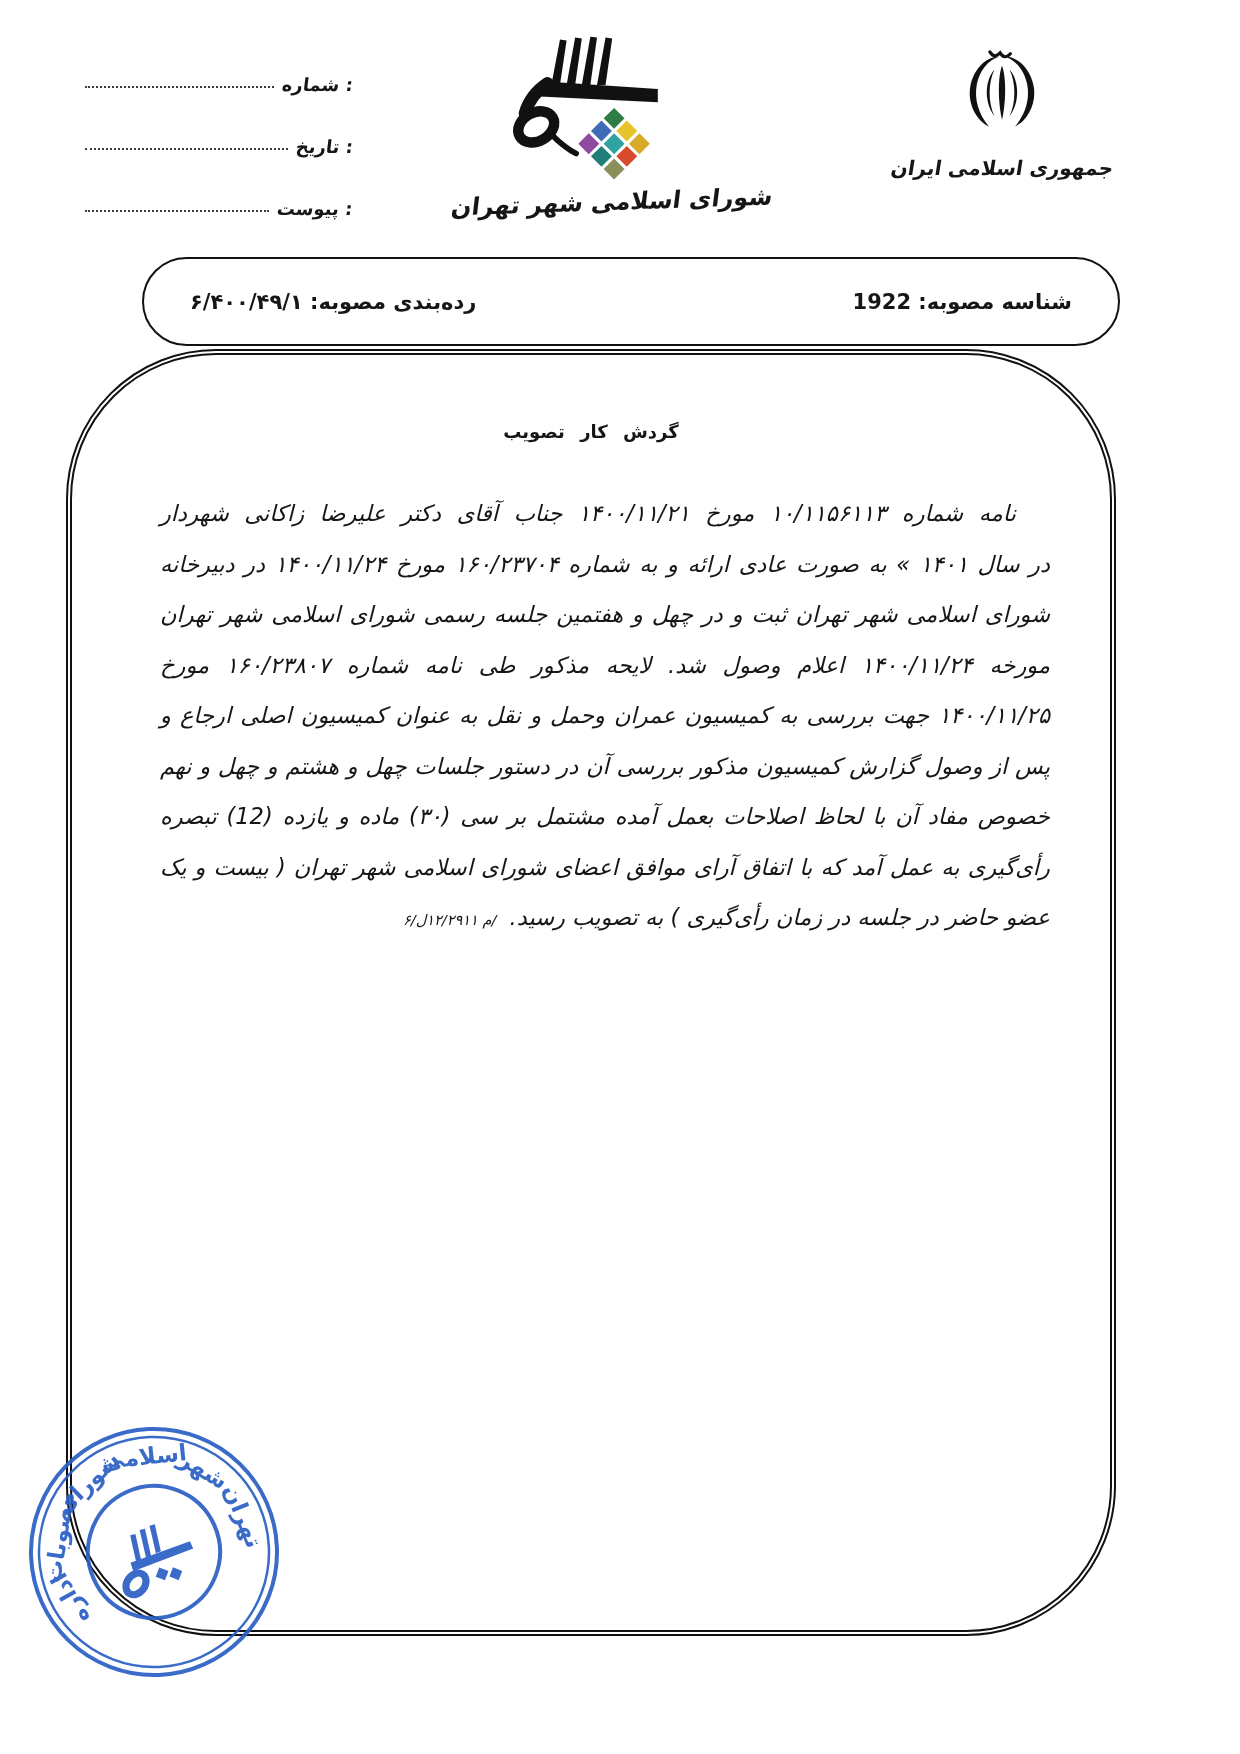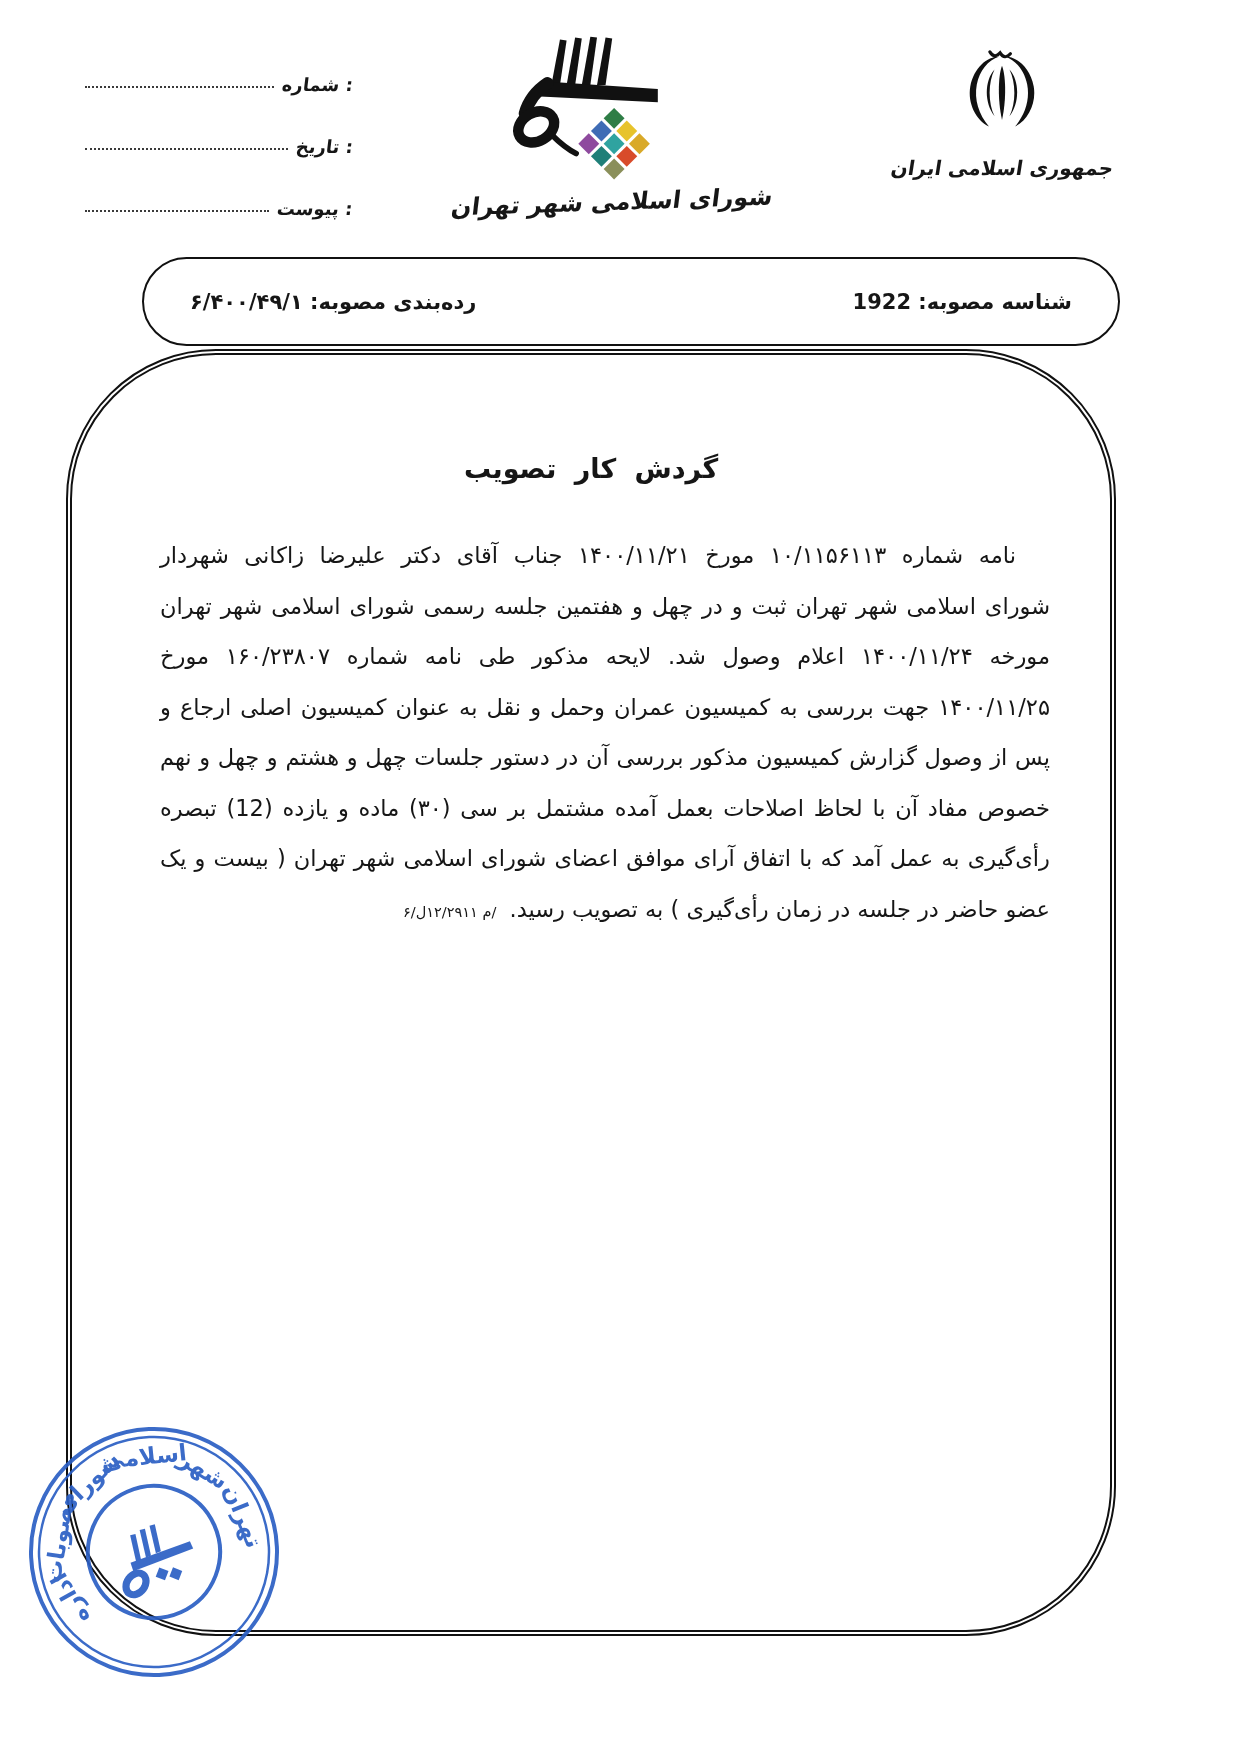--- a/index.html
+++ b/index.html
@@ -25,23 +25,23 @@
 
   
   .pill{ position:absolute; left:142px; top:257px; width:978px; height:89px;
          border:2.5px solid #111; border-radius:46px; direction:rtl;
          display:flex; align-items:center; justify-content:space-between;
          padding:0 46px; font-weight:bold; font-size:21px; background:#fff; }
 
   
   .doc-box{ position:absolute; left:66px; top:349px; width:1050px; height:1287px;
             border:6px double #111; border-radius:150px; background:#fff; }
-  .doc-title{ margin-top:98px; text-align:center; font-weight:bold; font-size:27px;
+  .doc-title{ margin-top:66px; text-align:center; font-weight:bold; font-size:18px;
               word-spacing:9px; letter-spacing:.5px; }
-  .doc-body{ direction:rtl; margin:46px 60px 0 88px; font-size:22.5px; line-height:50.5px; }
+  .doc-body{ direction:rtl; margin:46px 60px 0 88px; font-size:22.5px; line-height:50.5px;font-style:italic; }
   .bl{ text-align:justify; text-align-last:justify; }
   .bl.first{ text-indent:34px; }
   .bl.last{ text-align:right; text-align-last:right; }
   .ref-code{ font-size:14.5px; padding-right:6px; }
 
   
   .stamp{ position:absolute; left:24px; top:1422px; width:260px; height:260px;
           transform:rotate(-24deg); z-index:5; opacity:.92; }
   .stamp-stroke{ stroke:var(--stamp-color); fill:none; }
   .stamp-fill{ fill:var(--stamp-color); }
@@ -114,20 +114,21 @@
 
   <div class="pill">
     <span>شناسه مصوبه: 1922</span>
     <span>رده‌بندی مصوبه: ۶/۴۰۰/۴۹/۱</span>
   </div>
 
   <div class="doc-box">
     <div class="doc-title">گردش کار تصویب</div>
     <div class="doc-body">
       <div class="bl first">نامه شماره ۱۰/۱۱۵۶۱۱۳ مورخ ۱۴۰۰/۱۱/۲۱ جناب آقای دکتر علیرضا زاکانی شهردار</div>
+      <div class="bl">در سال ۱۴۰۱ » به صورت عادی ارائه و به شماره ۱۶۰/۲۳۷۰۴ مورخ ۱۴۰۰/۱۱/۲۴ در دبیرخانه</div>
       <div class="bl">شورای اسلامی شهر تهران ثبت و در چهل و هفتمین جلسه رسمی شورای اسلامی شهر تهران</div>
       <div class="bl">مورخه ۱۴۰۰/۱۱/۲۴ اعلام وصول شد. لایحه مذکور  طی نامه شماره ۱۶۰/۲۳۸۰۷ مورخ</div>
       <div class="bl">۱۴۰۰/۱۱/۲۵ جهت بررسی به کمیسیون عمران وحمل و نقل به عنوان کمیسیون اصلی ارجاع و</div>
       <div class="bl">پس از وصول گزارش کمیسیون مذکور بررسی آن در دستور  جلسات چهل و هشتم و چهل و نهم</div>
       <div class="bl">خصوص مفاد آن با لحاظ اصلاحات بعمل آمده مشتمل بر سی (۳۰) ماده و یازده (12) تبصره</div>
       <div class="bl">رأی‌گیری به عمل آمد که با اتفاق آرای موافق اعضای شورای اسلامی شهر تهران ( بیست و یک</div>
       <div class="bl last">
         <span>عضو حاضر در جلسه در زمان رأی‌گیری ) به تصویب رسید.</span>
         <span class="ref-code">/م ۱۲/۲۹۱۱ل/۶</span>
       </div>

